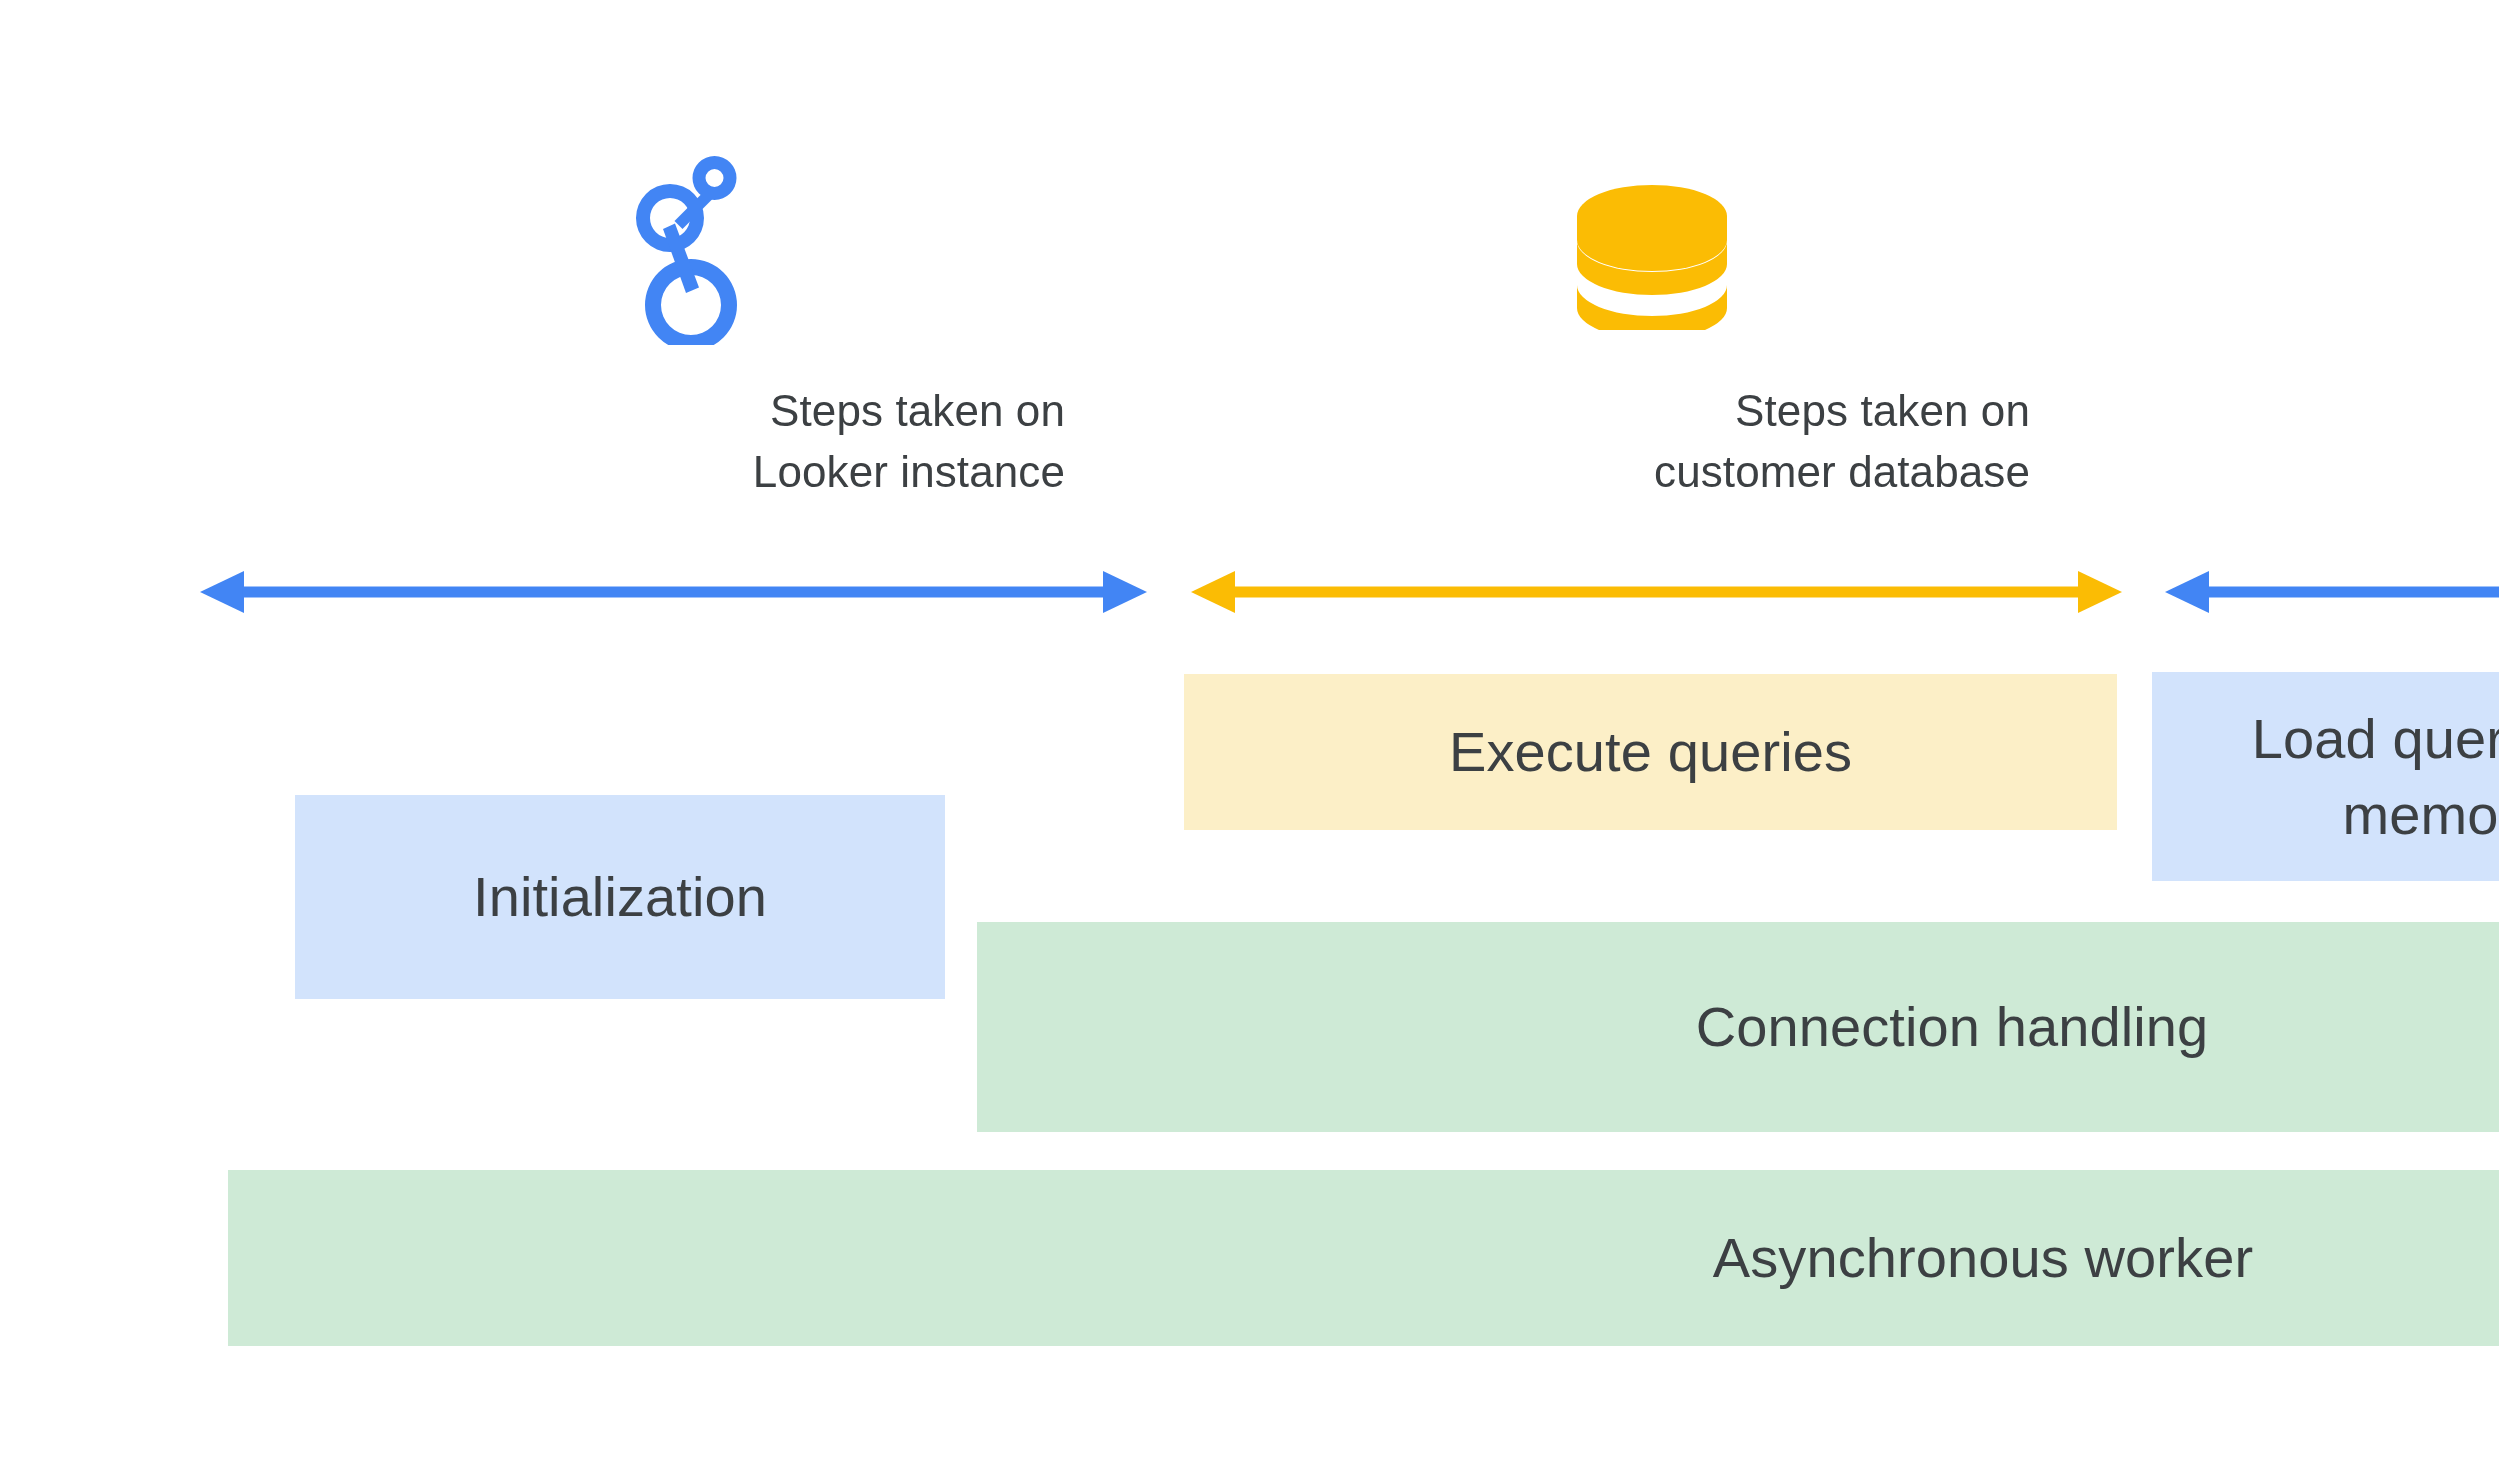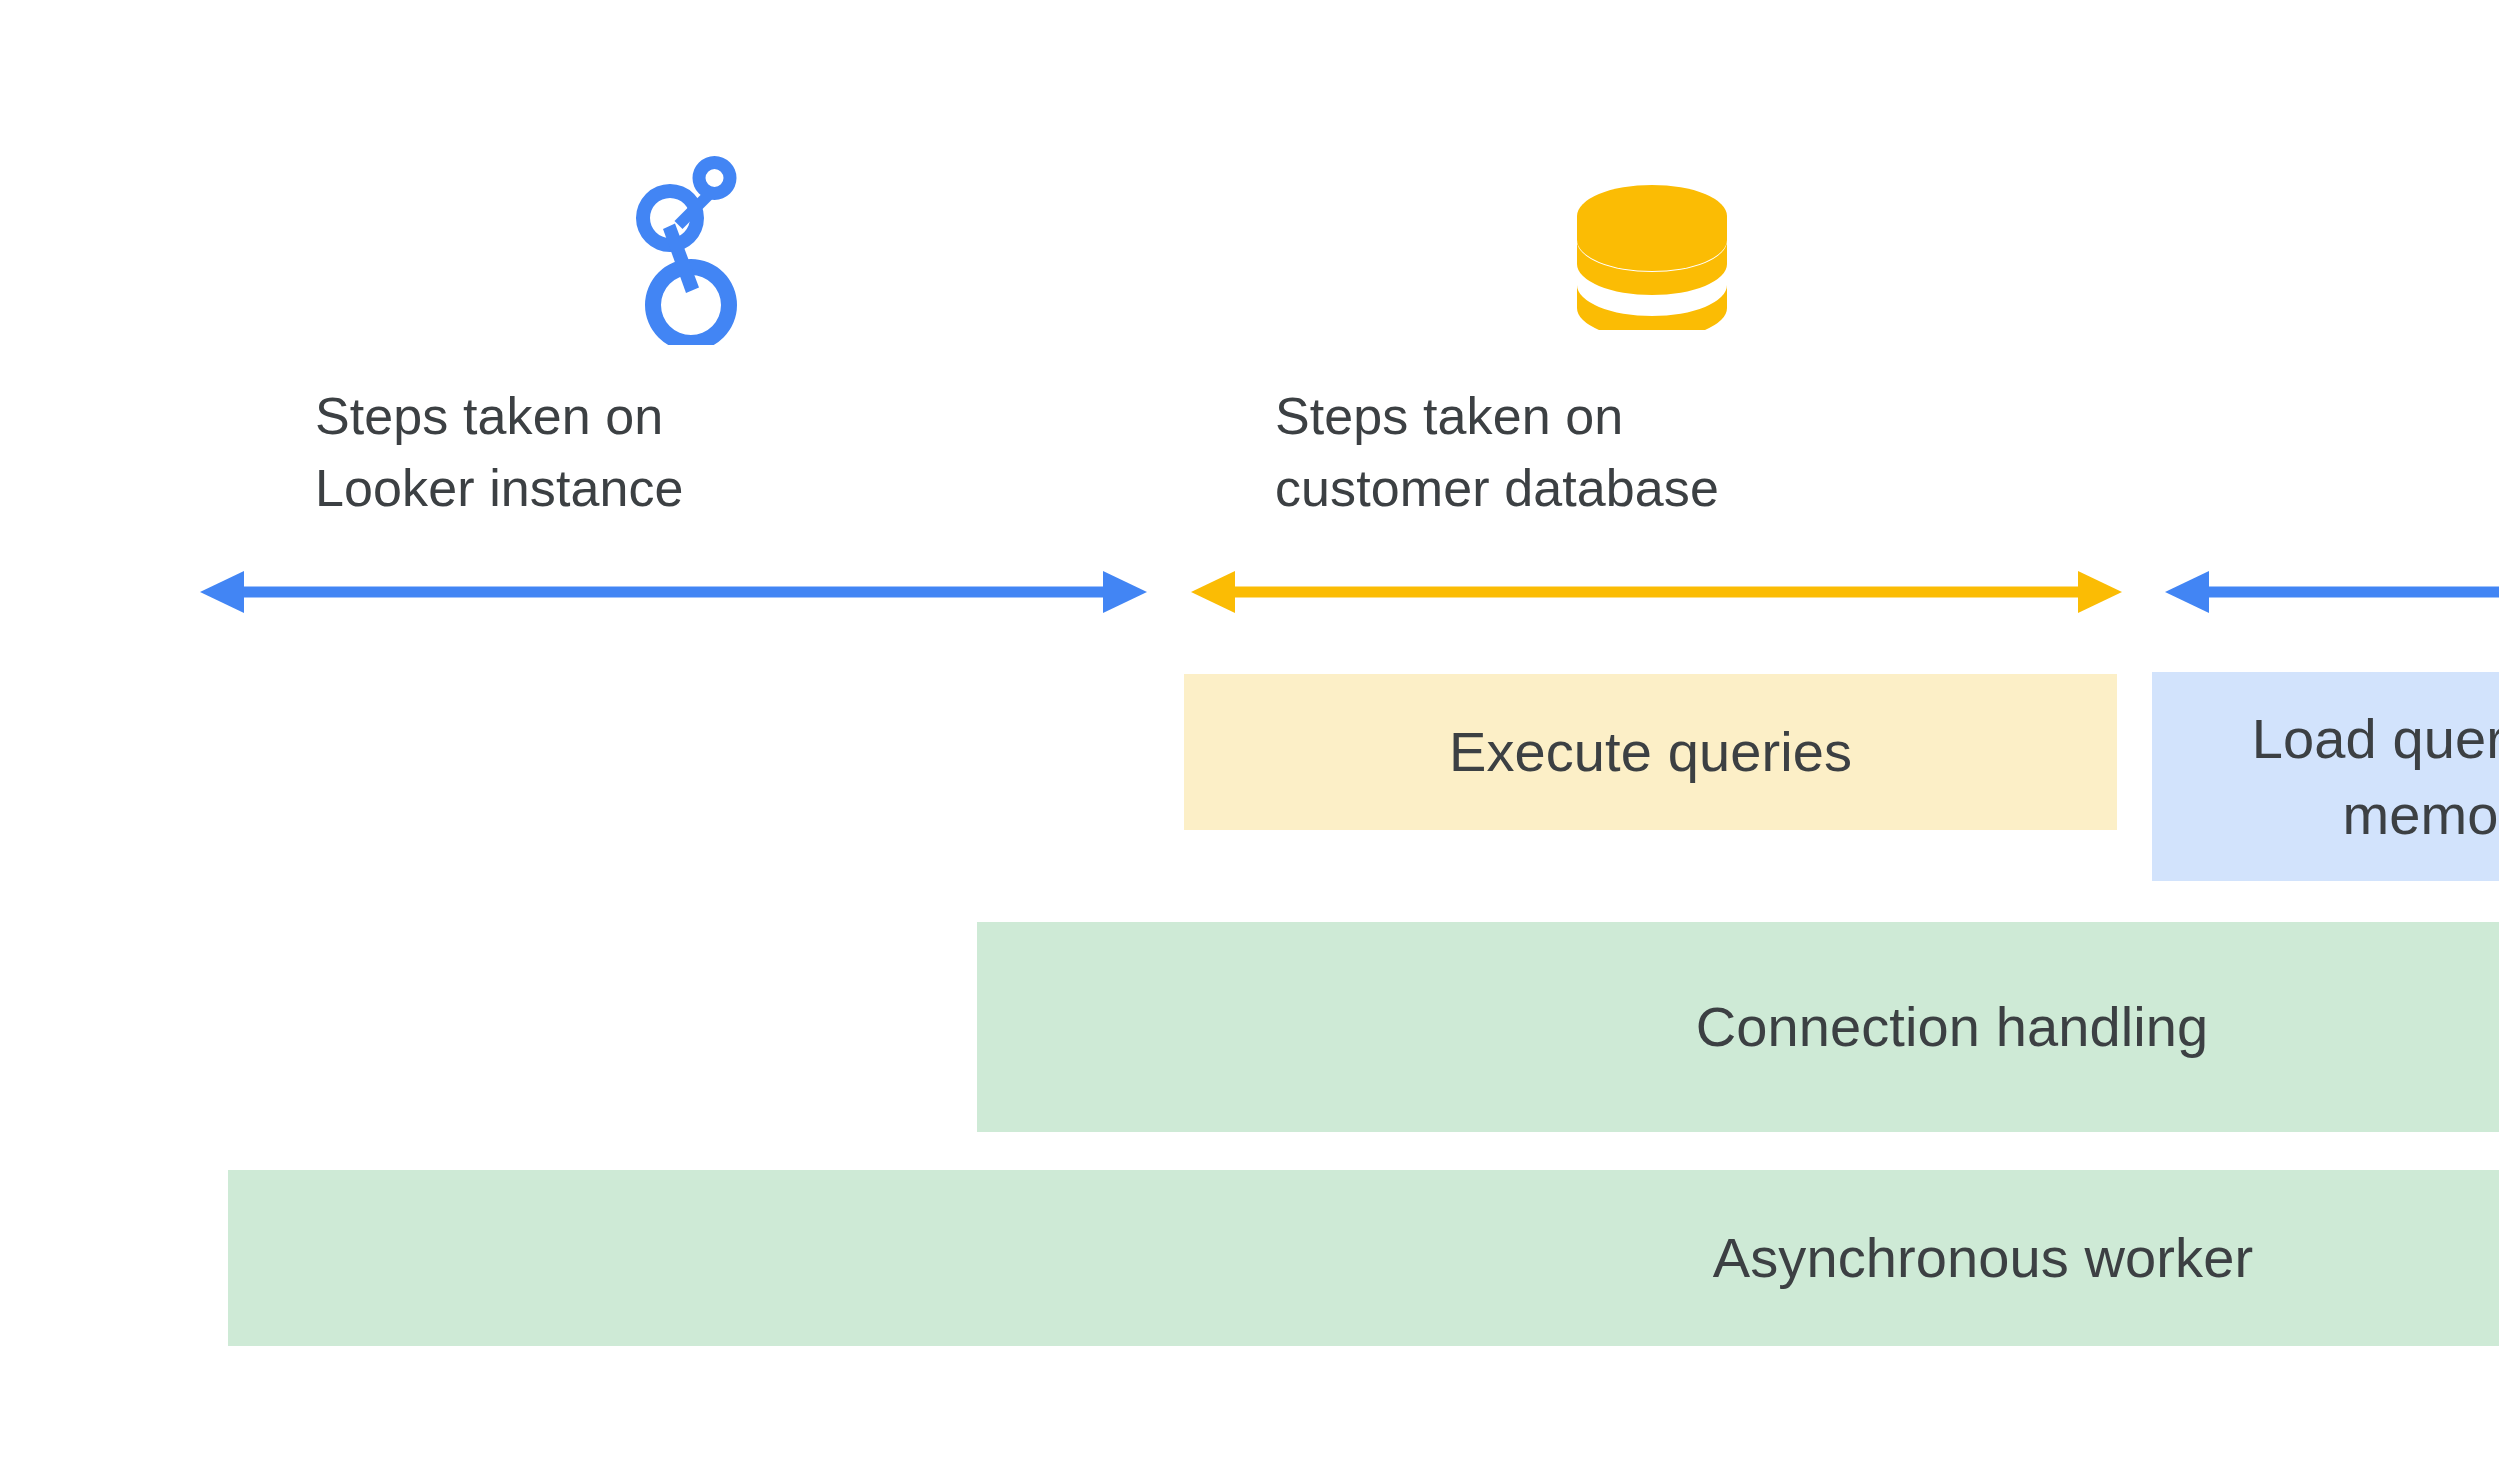--- a/index.html
+++ b/index.html
@@ -24,23 +24,23 @@
   
   .icon-wrap {
     position: absolute;
   }
   .looker-icon { width: 150px; height: 200px; }
   .db-icon     { width: 170px; height: 165px; }
 
   
   .caption {
     position: absolute;
-    text-align: left;
+    text-align: right;
     color: #3c4043;
-    font-size: 52px;
+    font-size: 44px;
     line-height: 1.38;
     font-weight: 400;
     letter-spacing: 0.1px;
     white-space: pre-line;
   }
 
   
   .arrow-row { position: absolute; }
   .arrow-svg { display: block; }
 
@@ -117,19 +117,20 @@
       <rect x="86" y="39" width="2983" height="22" fill="#4285F4"></rect>
       <polygon points="3155,50 3067,8 3067,92" fill="#4285F4"></polygon>
     </svg>
   </div>
 
   <div class="box" style="left:1184px; top:674px; width:933px; height:156px; background:#FCEFC7;">Execute queries</div>
 
   <div class="box" style="left:2152px; top:672px; width:584px; height:209px; background:#D2E3FC;">Load queries in
 memory</div>
 
+  <div class="box" style="left:295px; top:795px; width:650px; height:204px; background:#D2E3FC;">Initialization</div>
 
   <div class="box" style="left:977px; top:922px; width:1950px; height:210px; background:#CEEAD6;">Connection handling</div>
 
   <div class="box" style="left:228px; top:1170px; width:3510px; height:176px; background:#CEEAD6;">Asynchronous worker</div>
 
 </div>
 
 
 </body></html>

